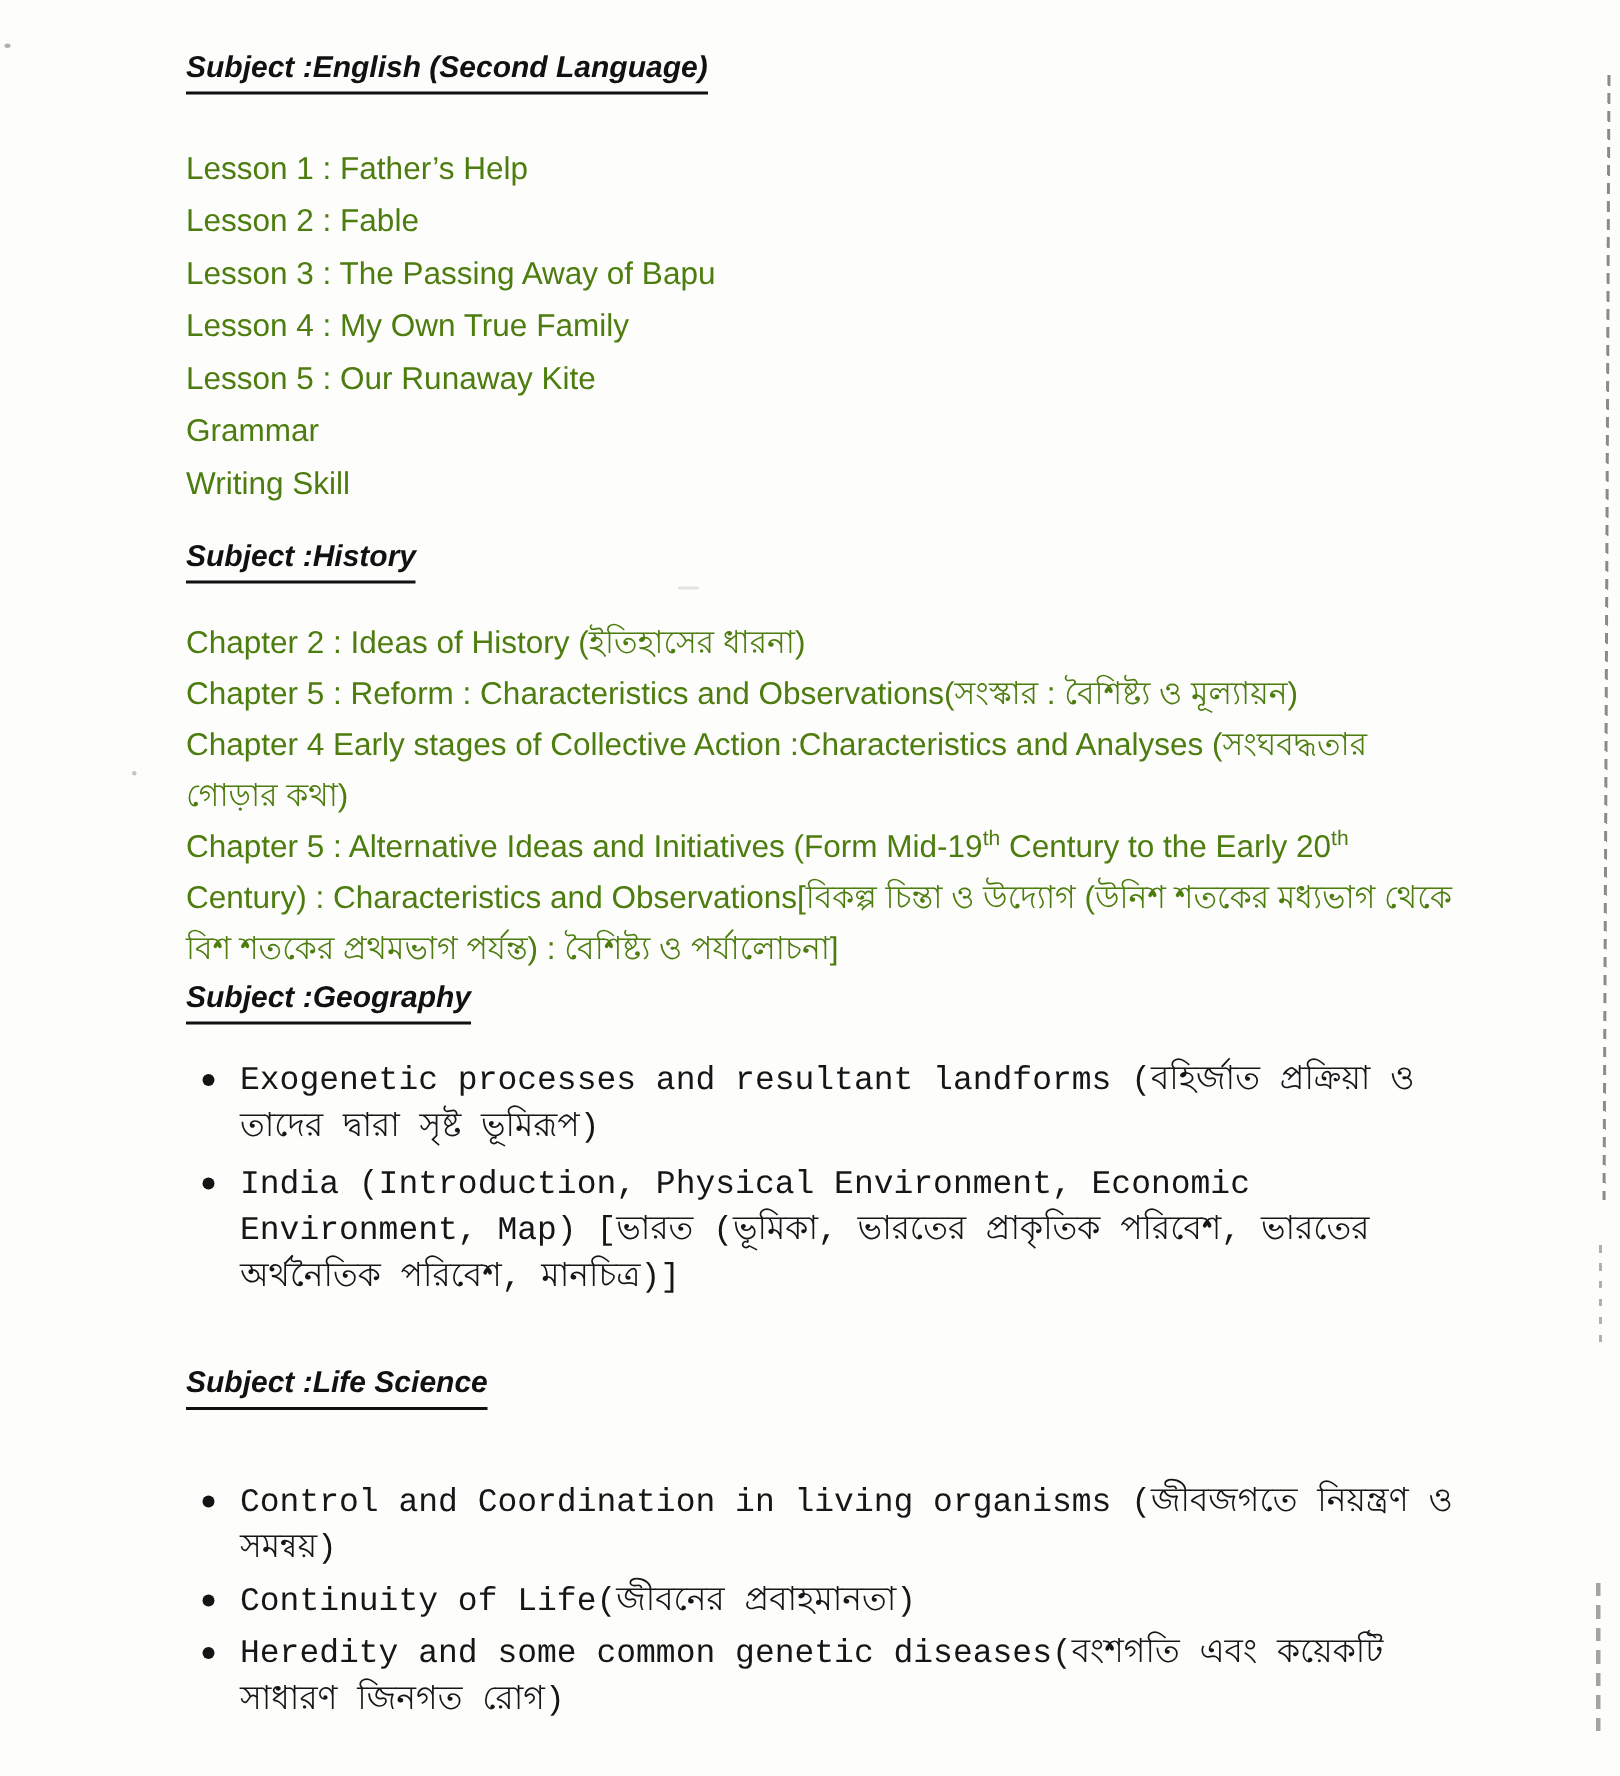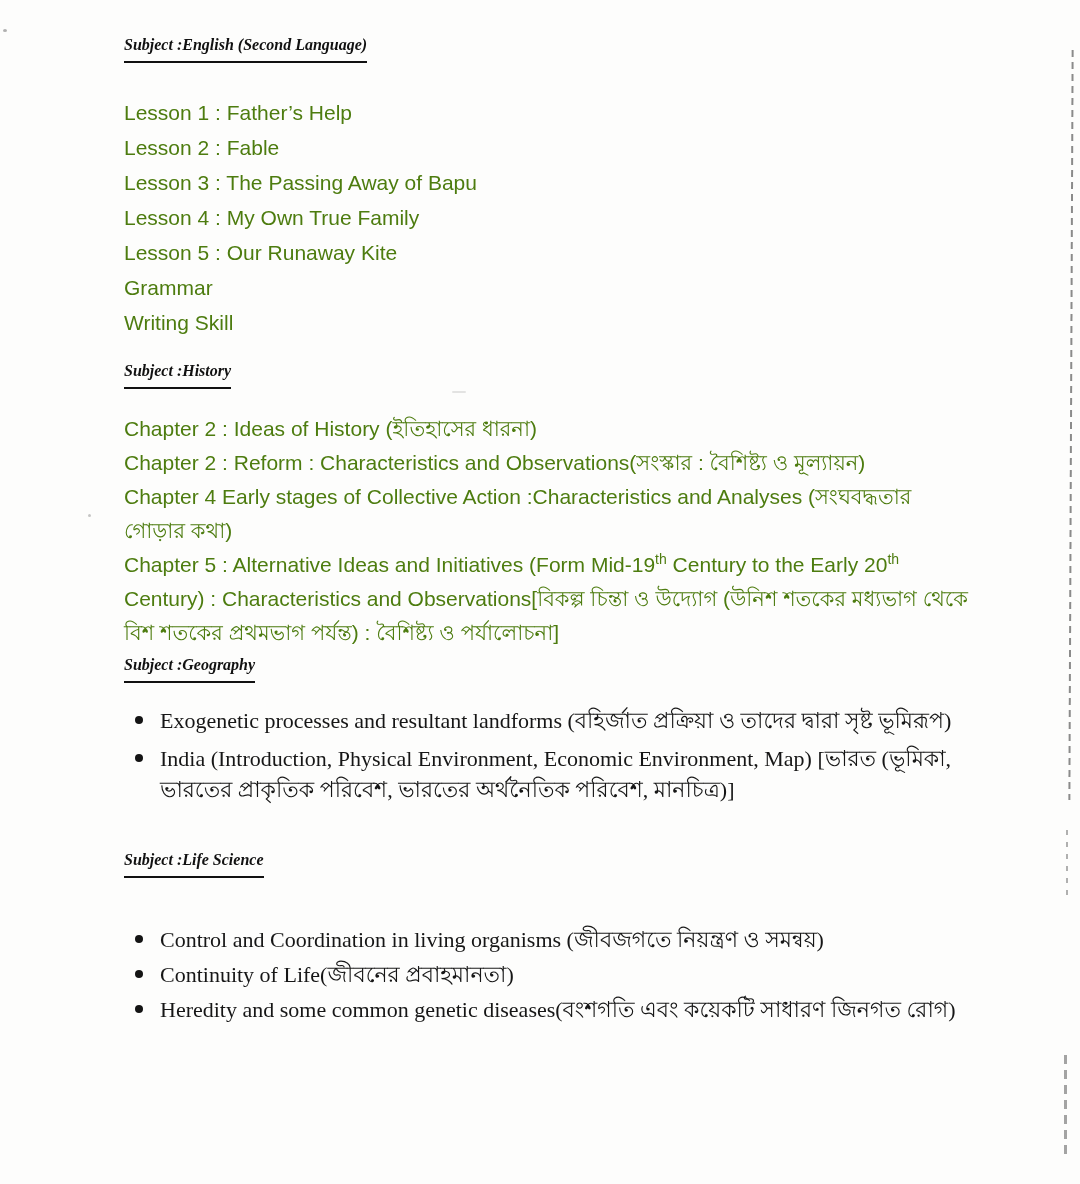--- a/index.html
+++ b/index.html
@@ -16,24 +16,24 @@
     background: #fdfdfc;
   }
   .content {
     position: absolute;
     left: 124px; top: 30px;
     width: 846px;
   }
   
   .subject-heading {
     margin: 0;
-    font-family: Liberation Serif, serif;
+    font-family: Liberation Sans, sans-serif;
     font-style: italic;
     font-weight: bold;
-    font-size: 16px;
+    font-size: 20px;
     line-height: 30px;
     color: #111;
   }
   .subject-heading .hd {
     display: inline-block;
     border-bottom: 2.5px solid #111;
     padding-bottom: 1px;
   }
   
   .sans-line {
@@ -50,21 +50,21 @@
     font-size: 14px;
     line-height: 0;
     vertical-align: 8px;
   }
   
   .topic-list { margin-top: 22px; }
   .bullet-item {
     display: flex;
     align-items: flex-start;
     margin: 0 0 7px 0;
-    font-family: Liberation Serif, serif;
+    font-family: Liberation Mono, monospace;
     font-size: 22px;
     line-height: 31px;
     color: #161616;
   }
   .bullet-item .dot {
     flex: 0 0 auto;
     width: 8px; height: 8px;
     border-radius: 50%;
     background: #141414;
     margin: 11px 17px 0 11px;
@@ -123,21 +123,21 @@
         <p class="sans-line">Writing Skill</p>
       </div>
     </section>
 
     <section class="sec-history">
       <h2 class="subject-heading">
         <span class="hd">Subject :History</span>
       </h2>
       <div class="chapter-list">
         <p class="sans-line">Chapter 2 : Ideas of History (ইতিহাসের ধারনা)</p>
-        <p class="sans-line">Chapter 2 : Reform : Characteristics and Observations(সংস্কার : বৈশিষ্ট্য ও মূল্যায়ন)</p>
+        <p class="sans-line">Chapter 5 : Reform : Characteristics and Observations(সংস্কার : বৈশিষ্ট্য ও মূল্যায়ন)</p>
         <p class="sans-line">Chapter 4 Early stages of Collective Action :Characteristics and Analyses (সংঘবদ্ধতার গোড়ার কথা)</p>
         <p class="sans-line"><span>Chapter 5 : Alternative Ideas and Initiatives (Form Mid-19</span><sup class="sup">th</sup><span> Century to the Early 20</span><sup class="sup">th</sup><span> Century) : Characteristics and Observations[বিকল্প চিন্তা ও উদ্যোগ (উনিশ শতকের মধ্যভাগ থেকে বিশ শতকের প্রথমভাগ পর্যন্ত) : বৈশিষ্ট্য ও পর্যালোচনা]</span></p>
       </div>
     </section>
 
     <section class="sec-geography">
       <h2 class="subject-heading">
         <span class="hd">Subject :Geography</span>
       </h2>
       <div class="topic-list">

